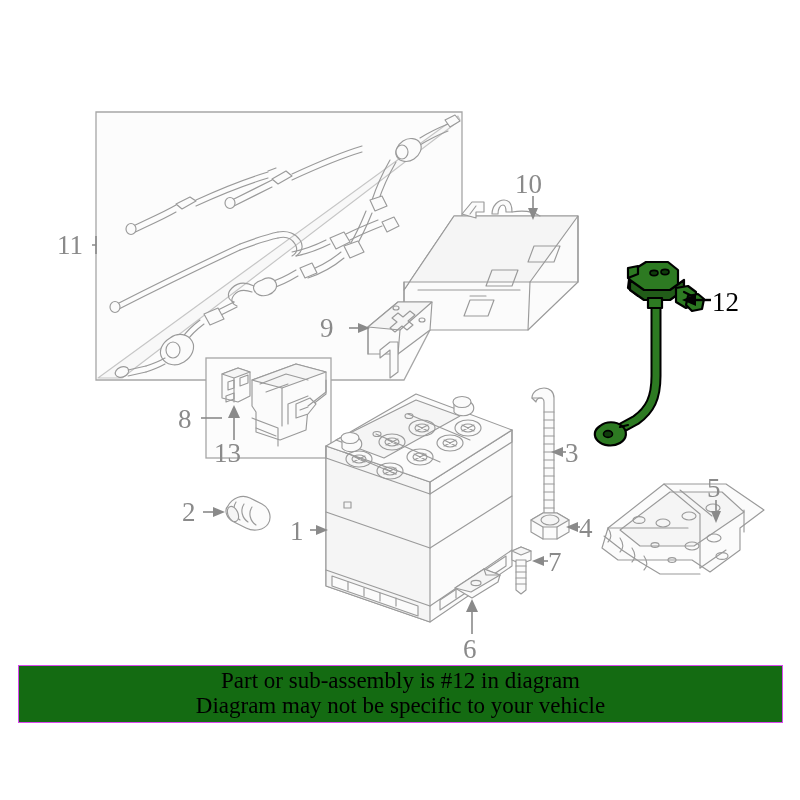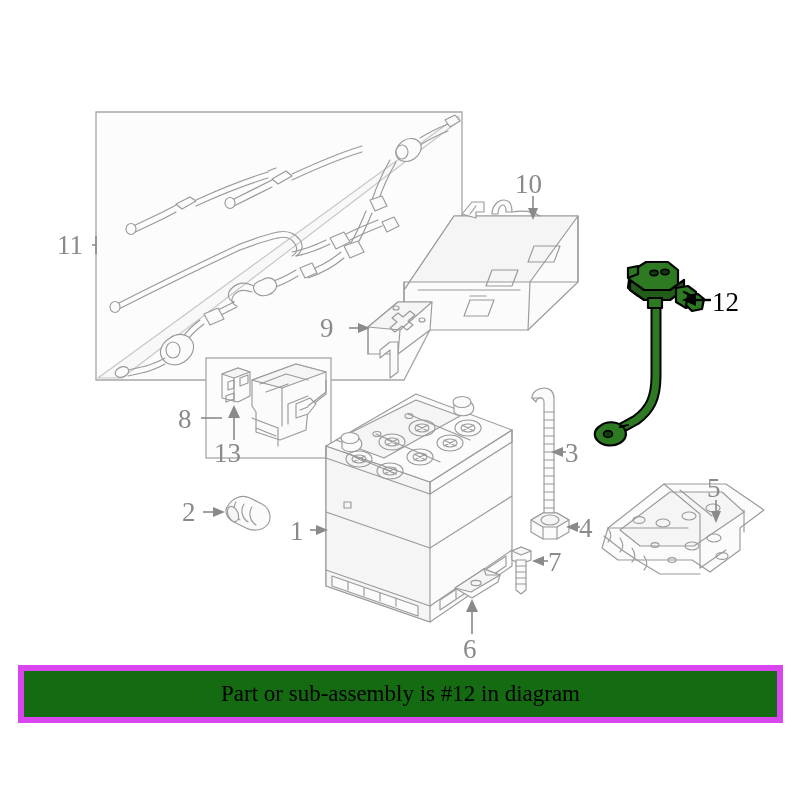--- a/index.html
+++ b/index.html
@@ -101,21 +101,21 @@
     stroke-linecap: round;
     stroke-linejoin: round;
   }
   #banner {
     position: absolute;
     left: 18px;
     top: 665px;
     width: 765px;
     height: 58px;
     background: #146b12;
-    border: 6px solid #d946ef;
+    border: 1px solid #d946ef;
     box-sizing: border-box;
     display: flex;
     flex-direction: column;
     align-items: center;
     justify-content: center;
     line-height: 1.08;
   }
   .banner-line {
     font-family: "Liberation Serif", serif;
     font-size: 23px;
@@ -465,15 +465,16 @@
     <g>
       <path class="lead-line highlight" d="M711 300 L 691 300"></path>
       <polygon points="682,300 696,294 696,306" fill="#000000"></polygon>
       <text class="callout-text highlight" x="712" y="311">12</text>
     </g>
 
   </svg>
 
   <div id="banner">
     <div class="banner-line">Part or sub-assembly is #12 in diagram</div>
+    <div class="banner-line">Diagram may not be specific to your vehicle</div>
   </div>
 
 </div>
 
 </body></html>

